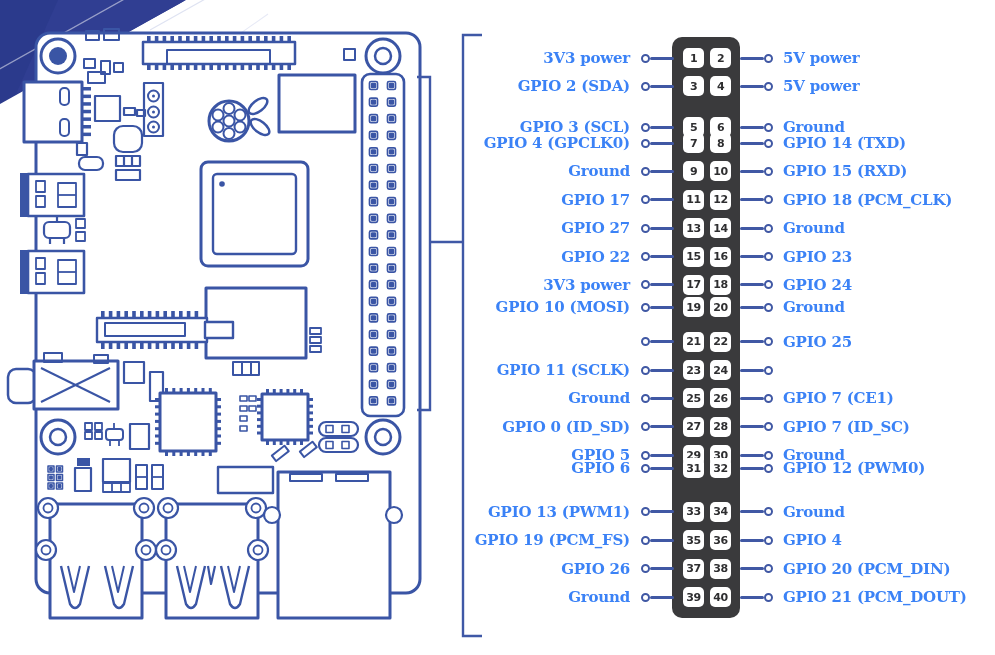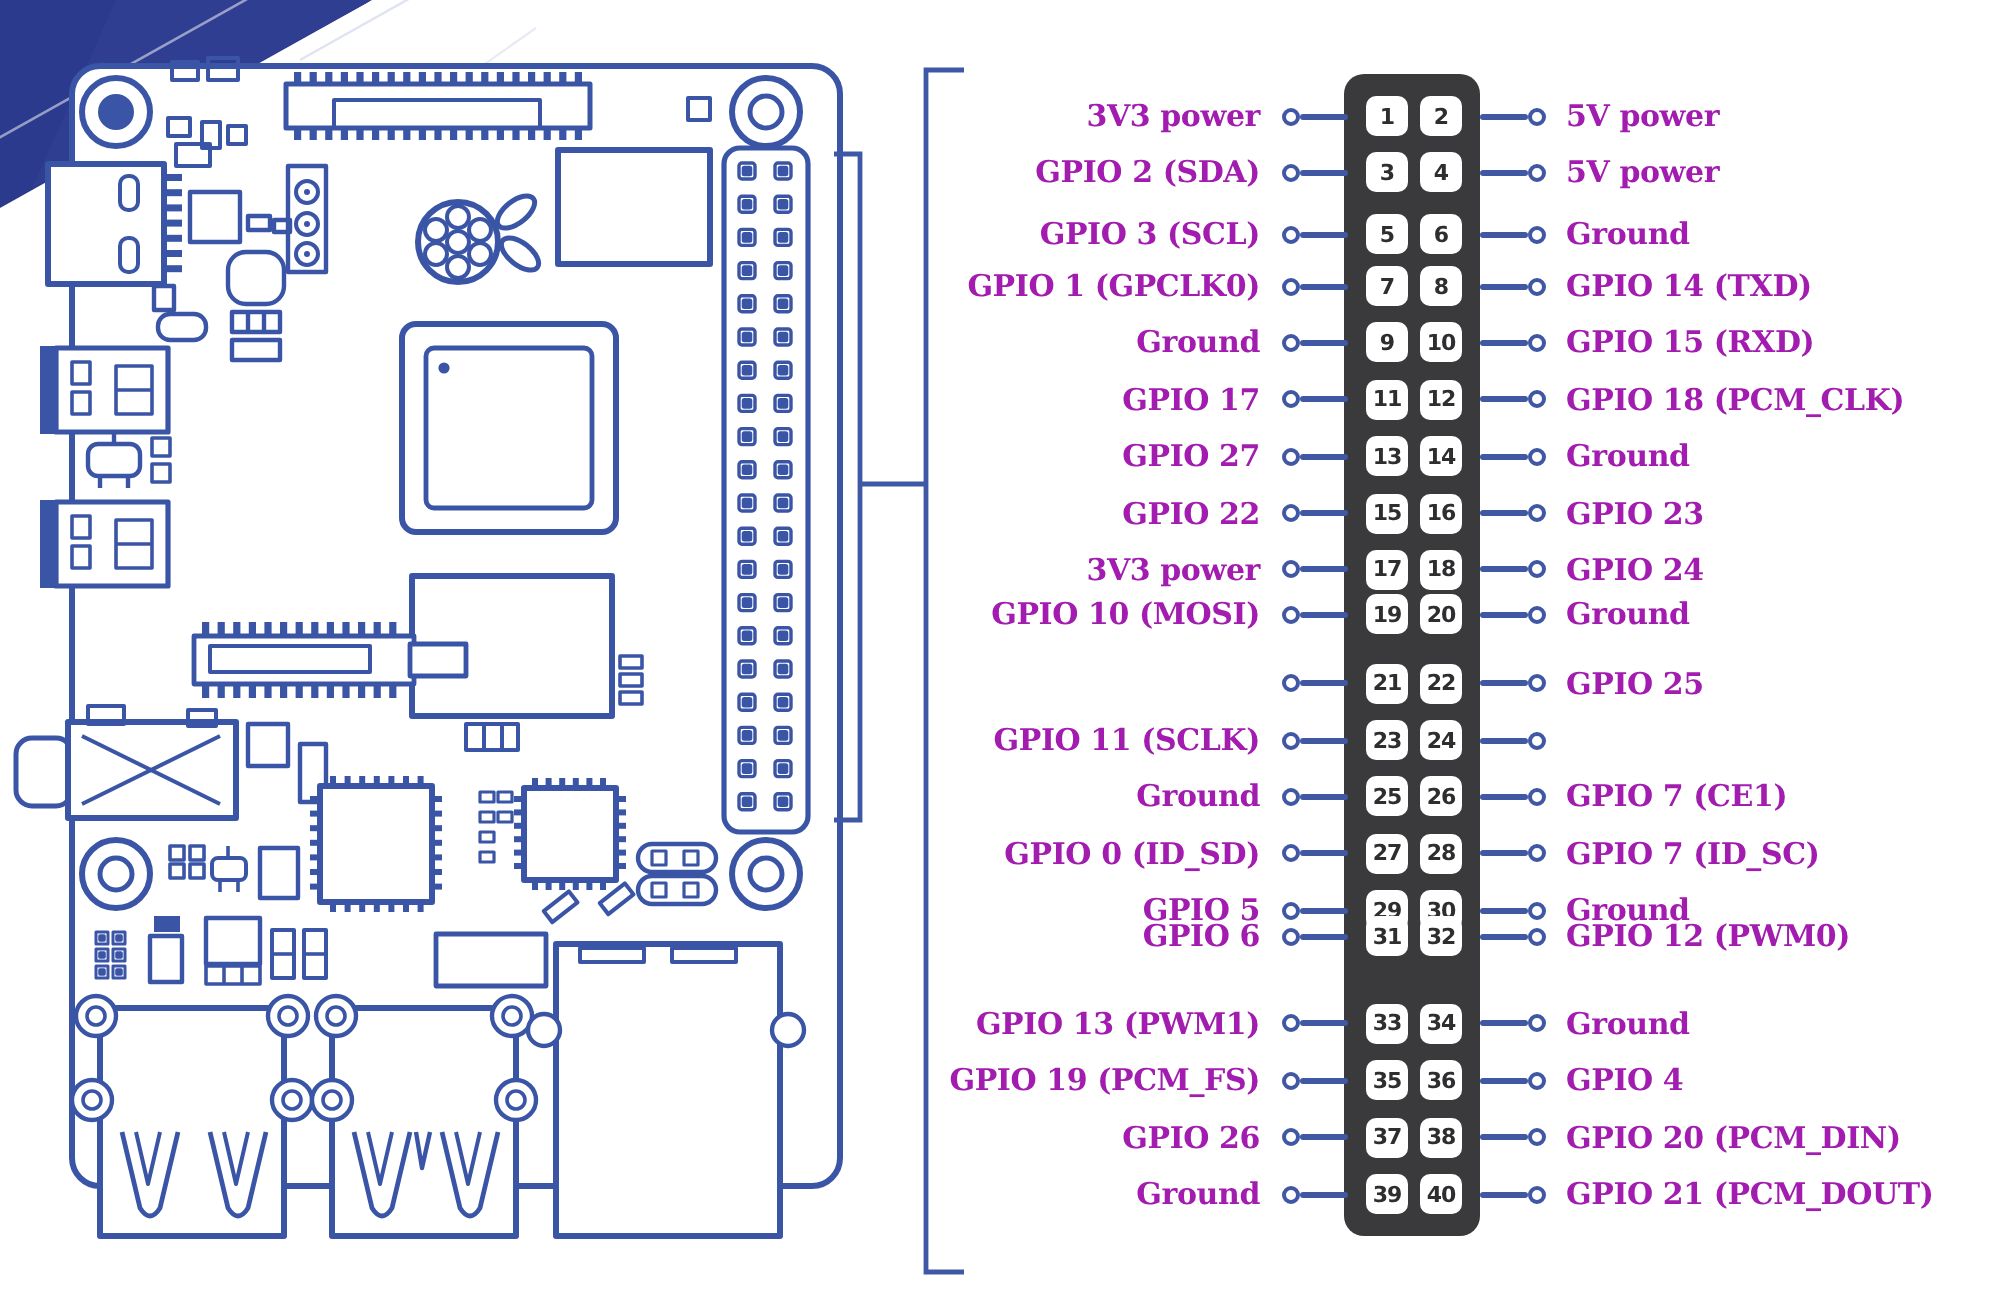--- a/index.html
+++ b/index.html
@@ -6,21 +6,21 @@
   .stage{position:relative;width:995px;height:655px;background:#fff;overflow:hidden;
          font-family:"DejaVu Serif","Liberation Serif",serif;}
   svg{position:absolute;left:0;top:0;}
   .ink{stroke:#3a55a5;fill:none;}
   
   .header-strip{position:absolute;left:672px;top:37px;width:68px;height:581px;
                 background:#3a3a3c;border-radius:10px;}
   
   .row{position:absolute;left:460px;width:535px;height:28px;transform:translateY(-50%);}
   .lbl{position:absolute;top:0;height:28px;display:flex;align-items:center;
-       font-weight:bold;font-size:15px;color:#a21caf;letter-spacing:-0.2px;white-space:nowrap;}
+       font-weight:bold;font-size:15px;color:#3b82f6;letter-spacing:-0.2px;white-space:nowrap;}
   .lbl.left{left:0;width:170px;justify-content:flex-end;}
   .lbl.right{left:323px;}
   .conn{position:absolute;top:0;height:28px;display:flex;align-items:center;}
   .conn.left{left:181px;width:33px;}
   .conn.right{left:280px;width:33px;}
   .dot{width:9px;height:9px;box-sizing:border-box;border:2.5px solid #4058a4;
        border-radius:50%;background:#fff;flex:0 0 auto;}
   .wire{flex:1;height:3px;background:#4058a4;border-radius:2px;}
   .pin{position:absolute;top:50%;transform:translateY(-50%);width:21px;height:20px;
        background:#ffffff;border-radius:5px;display:flex;align-items:center;justify-content:center;
@@ -534,36 +534,36 @@
         <span class="wire"></span>
       </div>
       <div class="pin pl">3</div>
       <div class="pin pr">4</div>
       <div class="conn right">
         <span class="wire"></span>
         <span class="dot"></span>
       </div>
       <div class="lbl right">5V power</div>
     </div>
-      <div class="row" style="top: 117px; text-align: right;">
+      <div class="row" style="top: 127px; text-align: right;">
       <div class="lbl left">GPIO 3 (SCL)</div>
       <div class="conn left">
         <span class="dot"></span>
         <span class="wire"></span>
       </div>
       <div class="pin pl">5</div>
       <div class="pin pr">6</div>
       <div class="conn right">
         <span class="wire"></span>
         <span class="dot"></span>
       </div>
       <div class="lbl right">Ground</div>
     </div>
       <div class="row" style="top: 143.11px;">
-      <div class="lbl left">GPIO 1 (GPCLK0)</div>
+      <div class="lbl left">GPIO 4 (GPCLK0)</div>
       <div class="conn left">
         <span class="dot"></span>
         <span class="wire"></span>
       </div>
       <div class="pin pl">7</div>
       <div class="pin pr">8</div>
       <div class="conn right">
         <span class="wire"></span>
         <span class="dot"></span>
       </div>

